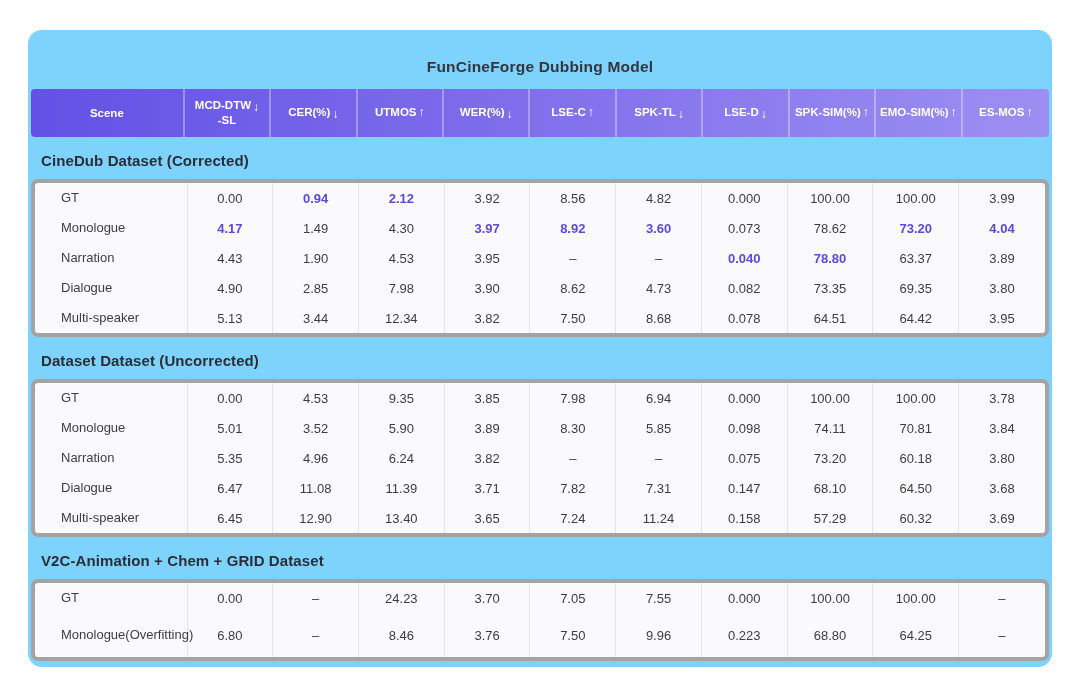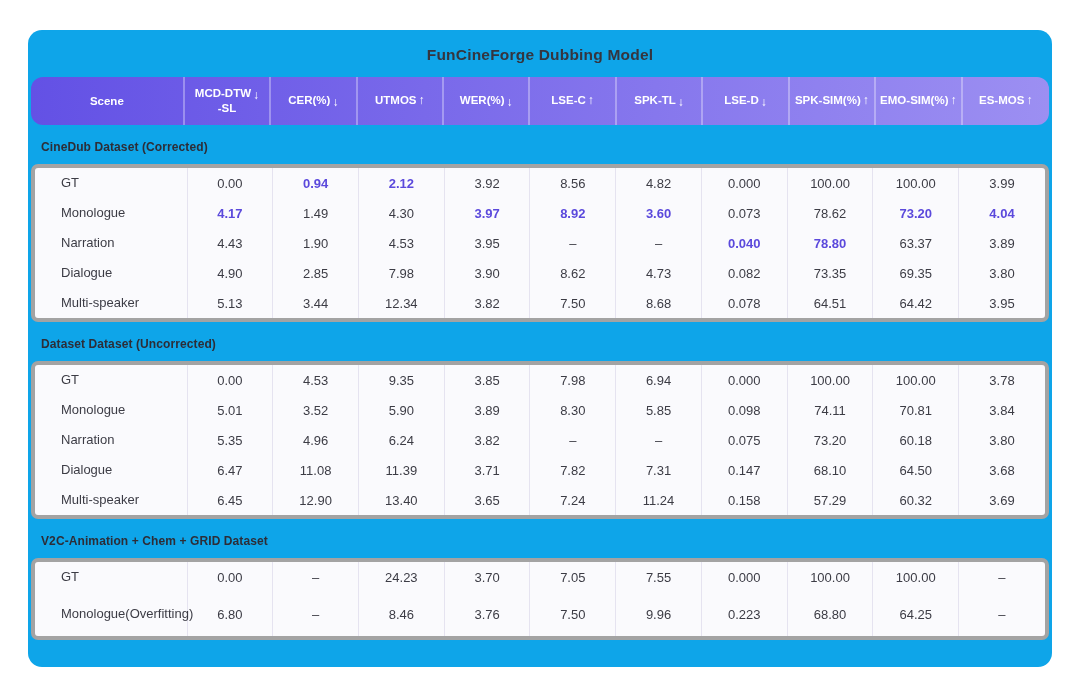--- a/index.html
+++ b/index.html
@@ -7,43 +7,43 @@
     width: 1080px; height: 695px;
     background: #ffffff;
     font-family: "Liberation Sans", "DejaVu Sans", sans-serif;
     position: relative;
     -webkit-font-smoothing: antialiased;
   }
   .card {
     position: absolute;
     left: 28px; top: 30px;
     width: 1024px; height: 637px;
-    background: #0ea5e9;
+    background: #7dd3fc;
     border-radius: 14px;
     box-sizing: border-box;
-    padding: 0 3px;
+    padding: 12px 3px;
     overflow: hidden;
   }
   .title {
     height: 47px;
     line-height: 49px;
     text-align: center;
     font-weight: bold;
     font-size: 15.5px;
     color: #35353F;
     letter-spacing: 0.2px;
   }
   .cols {
     display: grid;
     grid-template-columns: 15.1% repeat(10, 8.49%);
   }
   .header-row {
     height: 48px;
     background: linear-gradient(90deg, #6351E5 0%, #9C8FF2 100%);
-    border-radius: 12px;
+    border-radius: 4px;
   }
   .h-cell {
     display: flex;
     flex-direction: column;
     align-items: center;
     justify-content: center;
     color: #ffffff;
     font-weight: bold;
     font-size: 11.5px;
     line-height: 1.3;
@@ -57,21 +57,21 @@
     display: inline-block;
     margin-left: 2px;
     font-size: 12px;
     position: relative;
   }
   .arrow.down { top: 2px; }
   .arrow.up { top: 0px; }
   .band {
     padding: 15px 10px 10px 10px;
     font-weight: bold;
-    font-size: 12px;
+    font-size: 15px;
     color: #2D2D37;
     letter-spacing: 0.1px;
   }
   .block {
     background: #FAFAFD;
     border: 4px solid #a3a3a3;
     border-radius: 7px;
     overflow: hidden;
   }
   .block.last { margin-bottom: 12px; }

